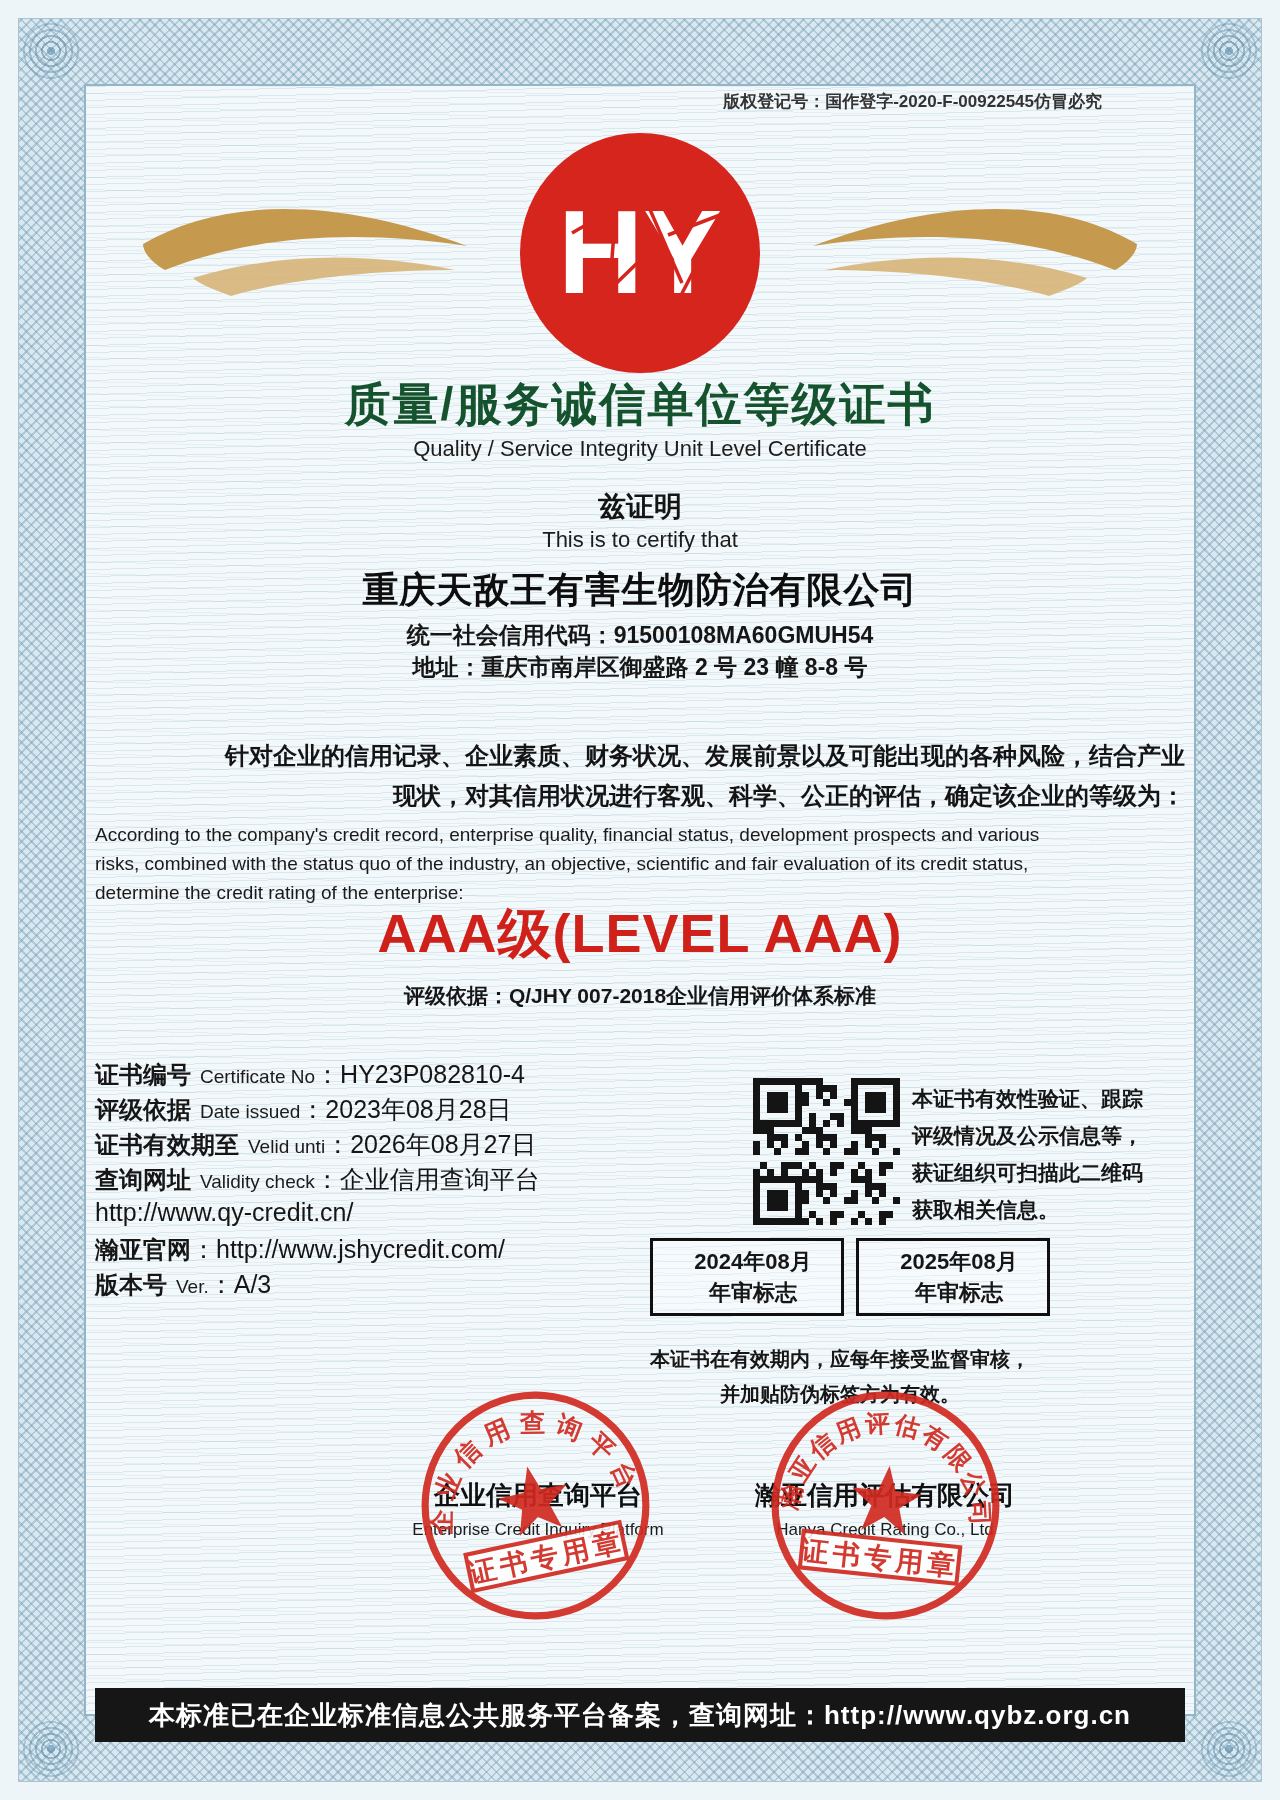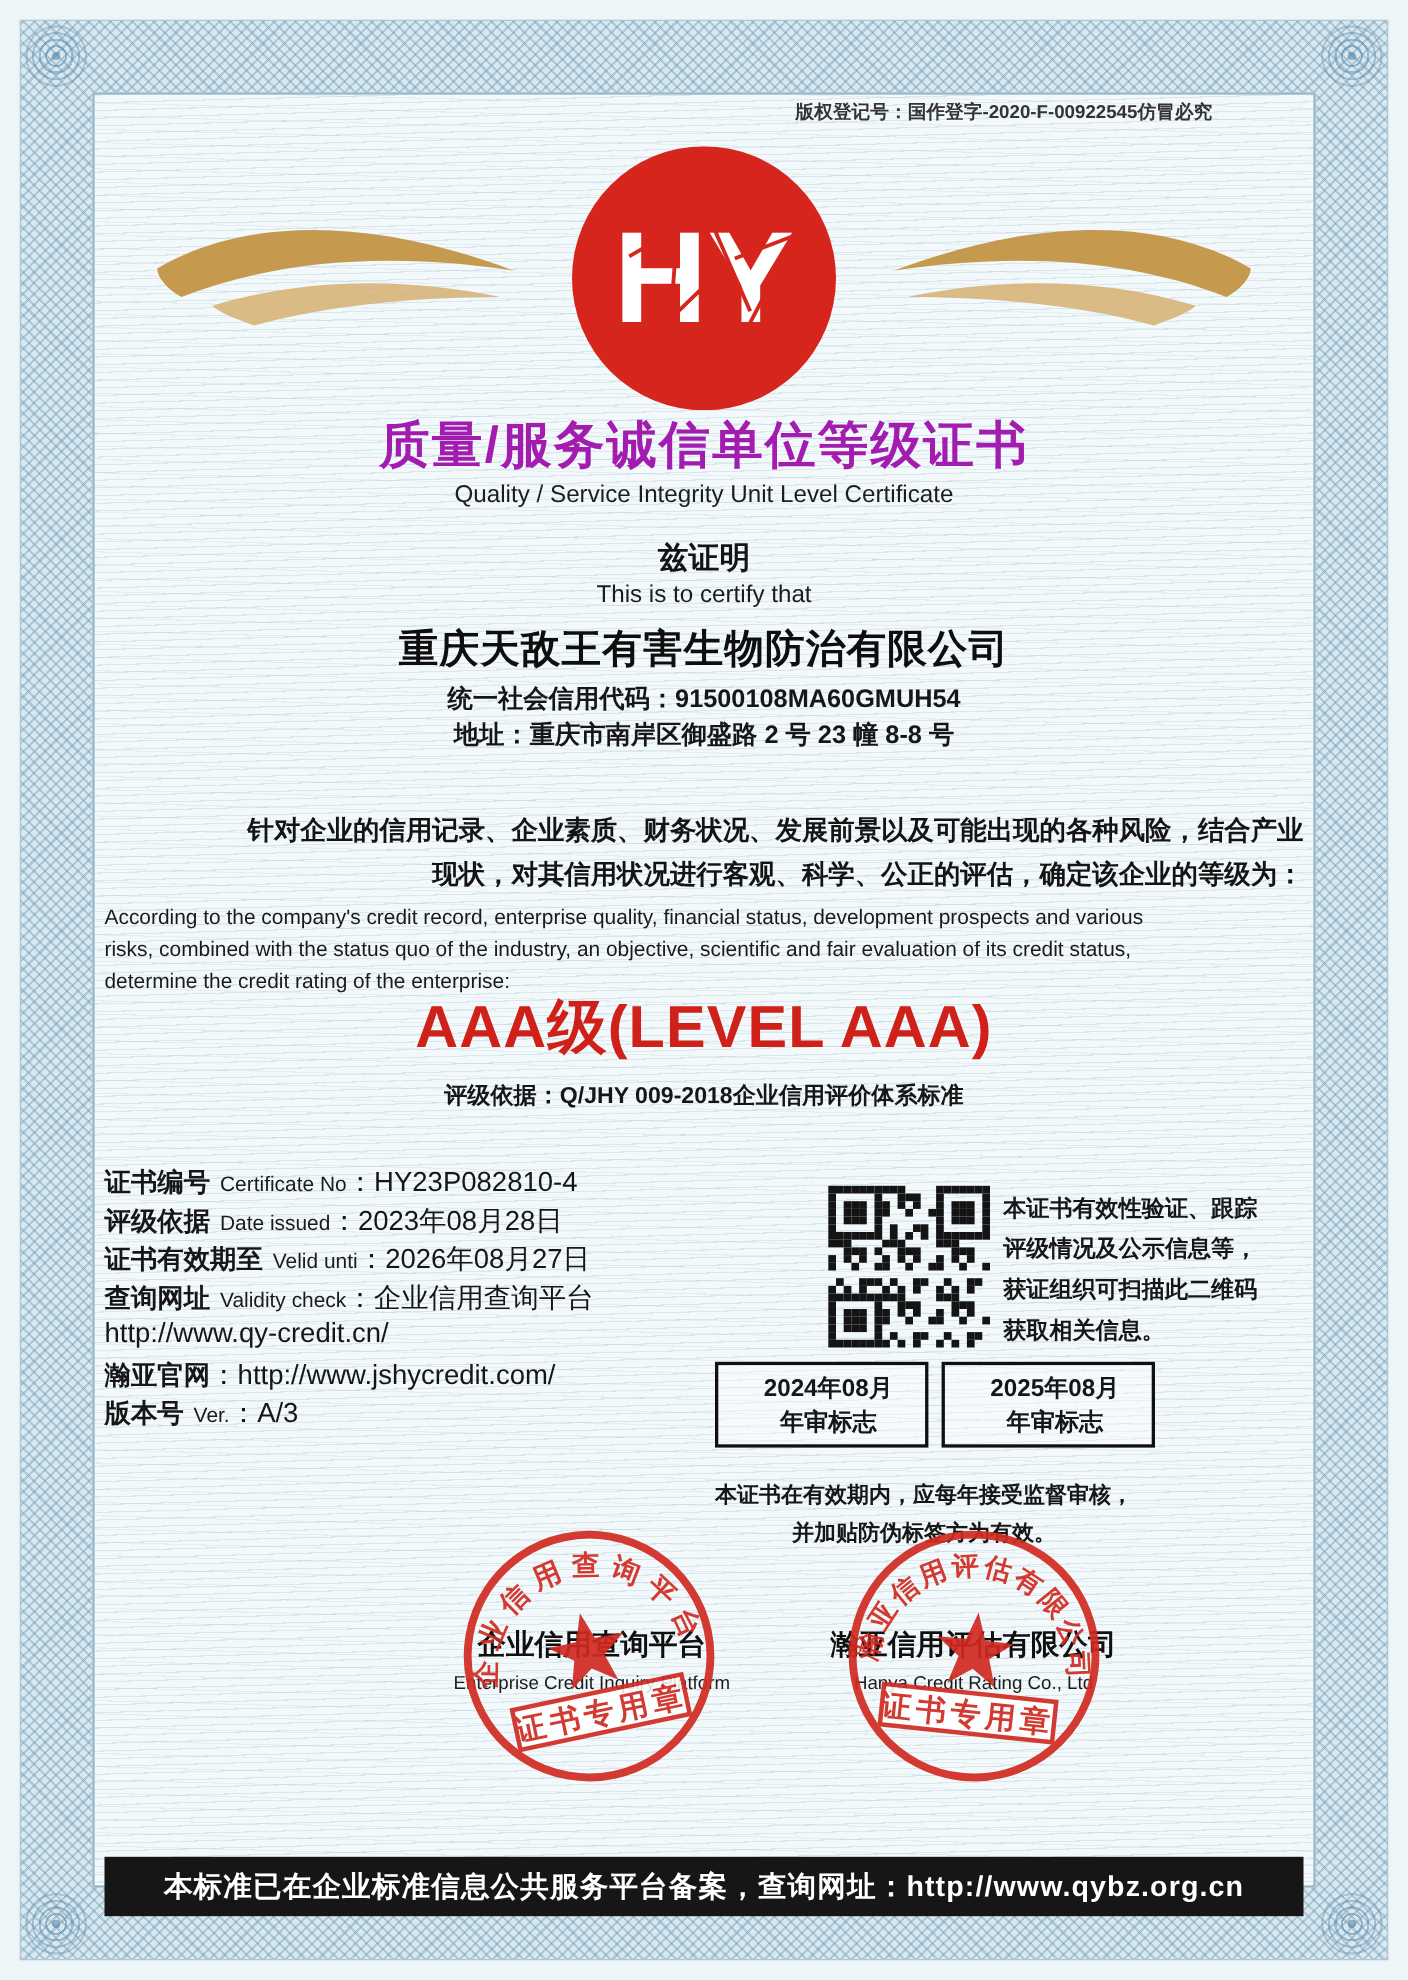--- a/index.html
+++ b/index.html
@@ -39,21 +39,21 @@
     border:2px solid #93b5c7;
   }
   .center{position:absolute;left:0;right:0;text-align:center;}
 
   .copyright{position:absolute;top:90px;right:178px;font-size:17px;font-weight:600;color:#333;}
   .logo-wrap{position:absolute;top:133px;left:520px;width:240px;height:240px;}
   .flourish{position:absolute;top:182px;width:340px;height:120px;}
   .flourish-left{left:135px;}
   .flourish-right{left:805px;transform:scaleX(-1);}
 
-  .title-zh{top:374px;font-size:46px;font-weight:700;color:#a21caf;letter-spacing:2px;}
+  .title-zh{top:374px;font-size:46px;font-weight:700;color:#14532d;letter-spacing:2px;}
   .title-en{top:436px;font-size:22px;color:#1d1d1d;font-weight:500;}
   .certify-zh{top:488px;font-size:28px;font-weight:600;color:#141414;}
   .certify-en{top:527px;font-size:22px;color:#1c1c1c;}
   .company{top:566px;font-size:36px;font-weight:800;color:#0e0e0e;letter-spacing:1px;}
   .credit{top:620px;font-size:23px;font-weight:600;}
   .addr{top:652px;font-size:23px;font-weight:600;}
 
   .para-zh{position:absolute;top:736px;left:95px;width:1090px;font-size:24px;line-height:40px;font-weight:600;color:#141414;text-align:right;}
   .para-en{position:absolute;top:820px;left:95px;width:1090px;font-size:19px;line-height:29px;color:#1a1a1a;}
 
@@ -136,21 +136,21 @@
     <div>针对企业的信用记录、企业素质、财务状况、发展前景以及可能出现的各种风险，结合产业</div>
     <div>现状，对其信用状况进行客观、科学、公正的评估，确定该企业的等级为：</div>
   </div>
   <div class="para-en">
     <div>According to the company's credit record, enterprise quality, financial status, development prospects and various</div>
     <div>risks, combined with the status quo of the industry, an objective, scientific and fair evaluation of its credit status,</div>
     <div>determine the credit rating of the enterprise:</div>
   </div>
 
   <div class="center aaa">AAA级(LEVEL AAA)</div>
-  <div class="center basis-zh">评级依据：Q/JHY 009-2018企业信用评价体系标准</div>
+  <div class="center basis-zh">评级依据：Q/JHY 007-2018企业信用评价体系标准</div>
 
   <div class="details">
     <div class="detail-line">
       <span class="dzh">证书编号</span>
       <span class="den">Certificate No</span>
       <span class="dval">：HY23P082810-4</span>
     </div>
     <div class="detail-line">
       <span class="dzh">评级依据</span>
       <span class="den">Date issued</span>

